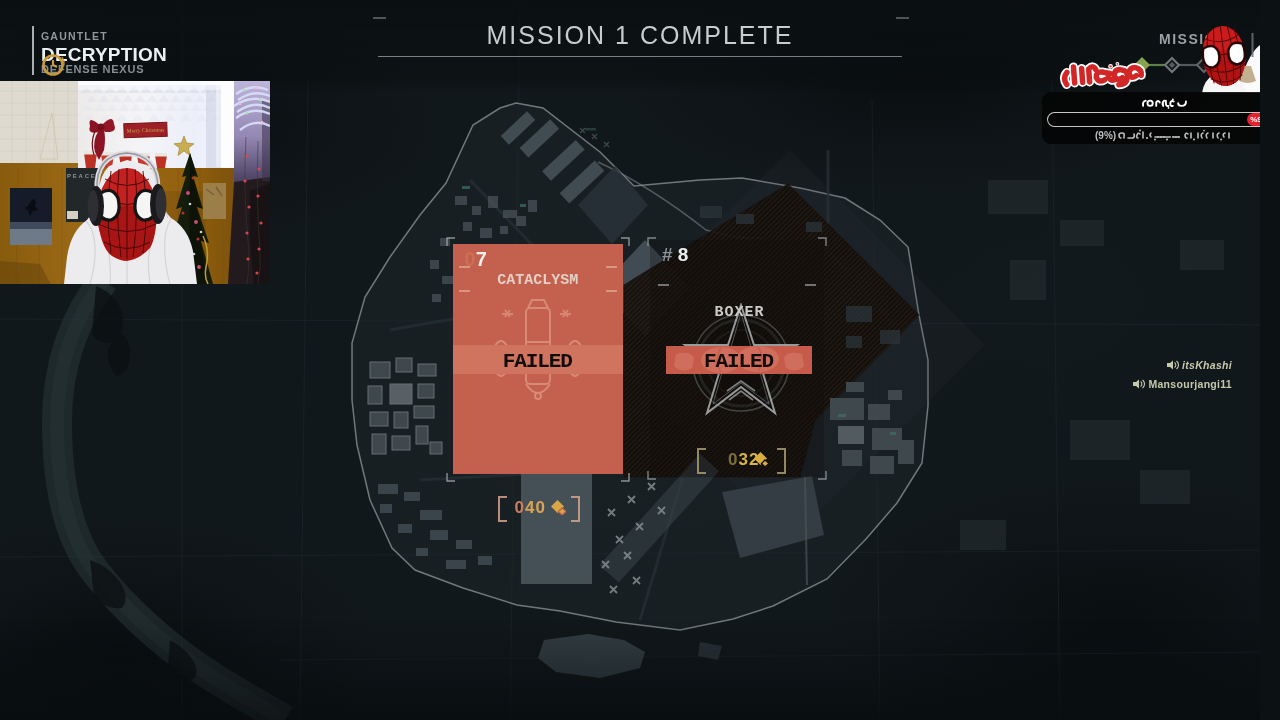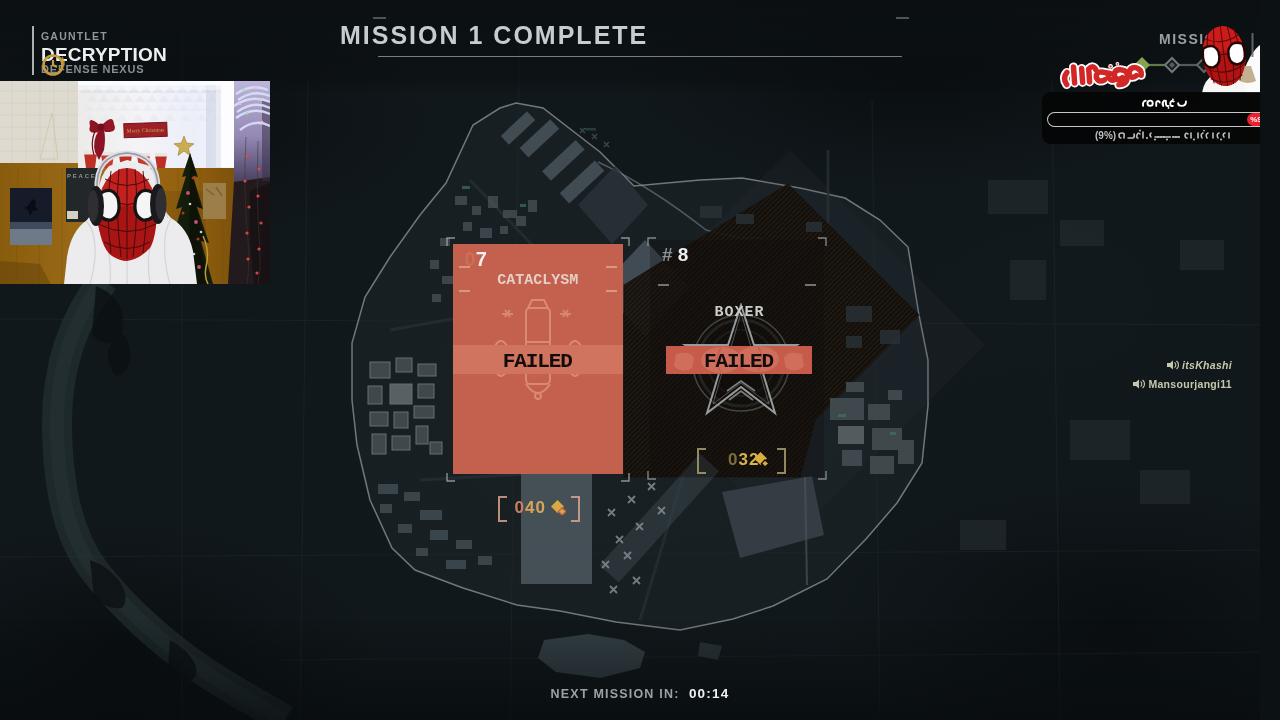--- a/index.html
+++ b/index.html
@@ -435,21 +435,21 @@
     <path d="M 22,5 A 12,12 0 0 1 24,13" fill="none" stroke="#c79b3b" stroke-width="1.6" opacity="0.8"></path>
   </svg>
 </div>
 
 <div class="abs" style="left:340px;top:0;width:600px;height:70px;">
 
   <div class="abs" style="left:33px;top:17px;width:13px;height:2px;background:#4d5559;"></div>
 
   <div class="abs" style="right:31px;top:17px;width:13px;height:2px;background:#4d5559;"></div>
 
-  <div class="abs" style="left:0;top:21px;width:600px;text-align:left;font-size:25px;font-weight:bold;letter-spacing:2px;color:#c7cccf;">MISSION 1 COMPLETE</div>
+  <div class="abs" style="left:0;top:21px;width:600px;text-align:center;font-size:25px;font-weight:normal;letter-spacing:2px;color:#c7cccf;">MISSION 1 COMPLETE</div>
 
   <div class="abs" style="left:38px;top:56px;width:524px;height:1px;background:#848c90;opacity:.9"></div>
 </div>
 
 <div class="abs" style="left:452.5px;top:244px;width:170.5px;height:230px;background:#c4604e;">
 
   <svg class="abs" style="left:0;top:2px" width="170.5" height="180" viewBox="0 0 170.5 180" opacity="0.5">
     <g stroke="#efb49c" fill="none" stroke-width="2">
       <path d="M 52,64 l 5,7 M 57,64 l -5,7 M 49,68 l 11,0" opacity="0.9"></path>
       <path d="M 110,64 l 5,7 M 115,64 l -5,7 M 107,68 l 11,0" opacity="0.9"></path>
@@ -632,23 +632,20 @@
           <circle cx="78" cy="8" r="0.9"></circle>
           <circle cx="81" cy="8" r="0.9"></circle>
           <circle cx="84" cy="8" r="0.9"></circle>
       <circle cx="99" cy="10.6" r="1"></circle>
           <circle cx="109" cy="1.6" r="0.9"></circle>
           <circle cx="126" cy="10.6" r="1"></circle>
     </g>
   </svg>
 </div>
 
-<div class="abs" style="left:340px;top:686px;width:600px;text-align:center;font-size:12.5px;font-weight:bold;letter-spacing:1.2px;color:#9aa2a6;">
-  NEXT MISSION IN:&nbsp; <span style="color:#eef1f2;font-size:13.5px;">00:14</span>
-</div>
 
 <div class="abs" style="left:1000px;top:359px;width:232px;text-align:right;font-size:10.5px;font-weight:bold;color:#c6c7ab;letter-spacing:0.3px;font-style:italic;">
   <svg width="12" height="10" viewBox="0 0 12 10" style="vertical-align:-1px">
         <polygon points="0,3 3,3 6,0.5 6,9.5 3,7 0,7" fill="#c6c7ab"></polygon>
         <path d="M 7.5,2.5 A 3,3 0 0 1 7.5,7.5 M 9.5,1 A 5,5 0 0 1 9.5,9" stroke="#c6c7ab" fill="none" stroke-width="1.1"></path>
       </svg>
   itsKhashi
 </div>
 
 <div class="abs" style="left:1000px;top:377.5px;width:232px;text-align:right;font-size:10.5px;font-weight:bold;color:#c6c7ab;letter-spacing:0.3px;">

